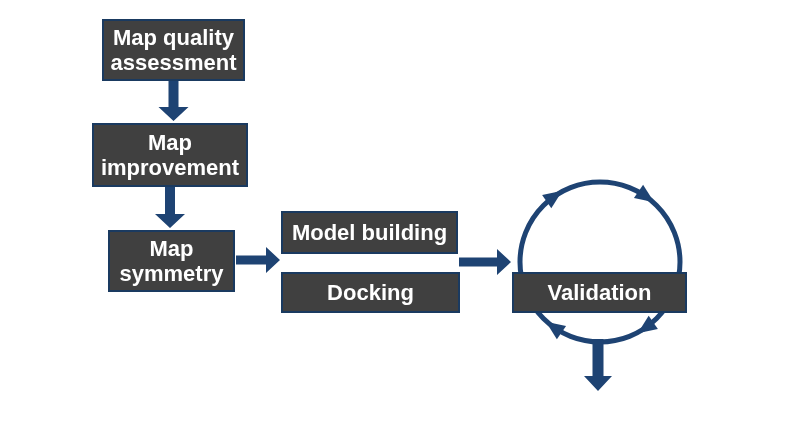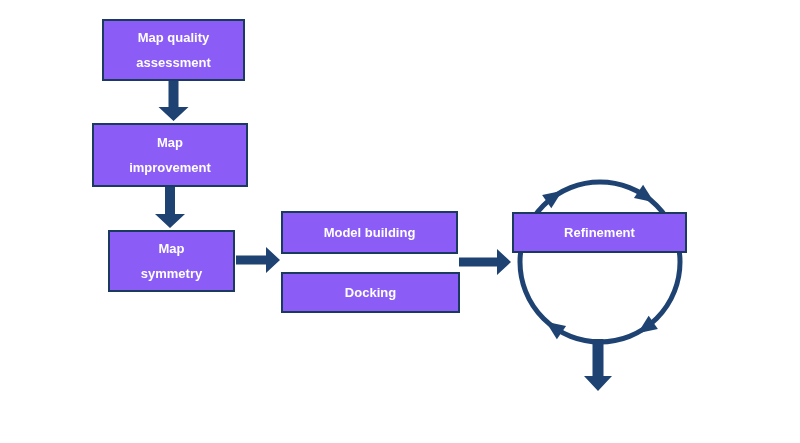--- a/index.html
+++ b/index.html
@@ -16,24 +16,24 @@
     overflow: hidden;
   }
   .layer {
     position: absolute;
     left: 0;
     top: 0;
   }
   .node {
     position: absolute;
     box-sizing: border-box;
-    background: #8b5cf6;
+    background: #404040;
     border: 2px solid #1A3A60;
     color: #ffffff;
-    font-size: 13px;
+    font-size: 22px;
     font-weight: 700;
     line-height: 25px;
     display: flex;
     align-items: center;
     justify-content: center;
     text-align: center;
     white-space: pre-line;
     z-index: 2;
   }
   svg { display: block; }
@@ -70,17 +70,17 @@
   <div class="node" style="left:92px;  top:123px; width:156px; height:64px;">Map
 improvement</div>
 
   <div class="node" style="left:108px; top:230px; width:127px; height:62px;">Map
 symmetry</div>
 
   <div class="node" style="left:281px; top:272px; width:179px; height:41px;">Docking</div>
 
   <div class="node" style="left:281px; top:211px; width:177px; height:43px;">Model building</div>
 
-  <div class="node" style="left:512px; top:212px; width:175px; height:41px;">Refinement</div>
 
+  <div class="node" style="left:512px; top:272px; width:175px; height:41px;">Validation</div>
 
 
 </div>
 
 </body></html>

